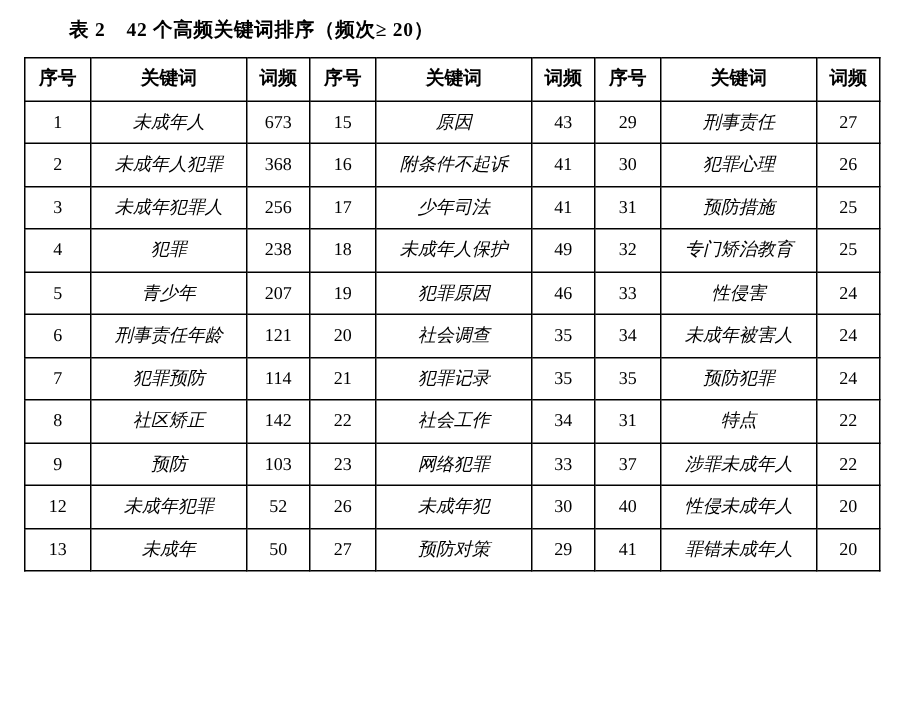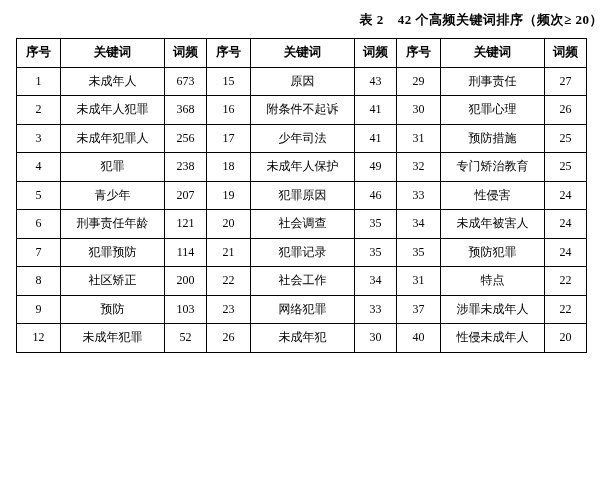--- a/index.html
+++ b/index.html
@@ -14,26 +14,27 @@
     color: #000000;
     overflow: hidden;
   }
   .page {
     width: 603px;
     height: 478px;
     position: relative;
     box-sizing: border-box;
   }
   .caption {
-    text-align: right;
+    text-align: left;
     font-size: 13px;
     font-weight: bold;
     letter-spacing: 0.5px;
     padding-top: 11px;
     padding-bottom: 9px;
+    padding-left: 46px;
   }
   .caption .cap-num {
     margin-right: 14px;
   }
   .table-wrap {
     padding: 0 16px;
   }
   table.kw {
     border-collapse: collapse;
     width: 571px;
@@ -55,20 +56,21 @@
   table.kw th {
     font-weight: bold;
     font-size: 12.5px;
     font-family: Liberation Serif, serif;
   }
   col.c-rank { width: 44px; }
   col.c-kw   { width: 104px; }
   col.c-freq { width: 42px; }
   .kwcell {
     letter-spacing: 0px;
+    font-style: italic;
   }
 </style>
 </head>
 <body>
 
 <div class="page">
 
   <div class="caption">
     <span class="cap-num">表 2</span><span>42 个高频关键词排序（频次≥ 20）</span>
   </div>
@@ -173,21 +175,21 @@
           <td>21</td>
           <td class="kwcell">犯罪记录</td>
           <td>35</td>
           <td>35</td>
           <td class="kwcell">预防犯罪</td>
           <td>24</td>
         </tr>
         <tr>
           <td>8</td>
           <td class="kwcell">社区矫正</td>
-          <td>200</td>
+          <td>142</td>
           <td>22</td>
           <td class="kwcell">社会工作</td>
           <td>34</td>
           <td>31</td>
           <td class="kwcell">特点</td>
           <td>22</td>
         </tr>
         <tr>
           <td>9</td>
           <td class="kwcell">预防</td>
@@ -203,17 +205,28 @@
           <td>12</td>
           <td class="kwcell">未成年犯罪</td>
           <td>52</td>
           <td>26</td>
           <td class="kwcell">未成年犯</td>
           <td>30</td>
           <td>40</td>
           <td class="kwcell">性侵未成年人</td>
           <td>20</td>
         </tr>
+        <tr>
+          <td>13</td>
+          <td class="kwcell">未成年</td>
+          <td>50</td>
+          <td>27</td>
+          <td class="kwcell">预防对策</td>
+          <td>29</td>
+          <td>41</td>
+          <td class="kwcell">罪错未成年人</td>
+          <td>20</td>
+        </tr>
       </tbody>
     </table>
   </div>
 
 </div>
 
 </body></html>

